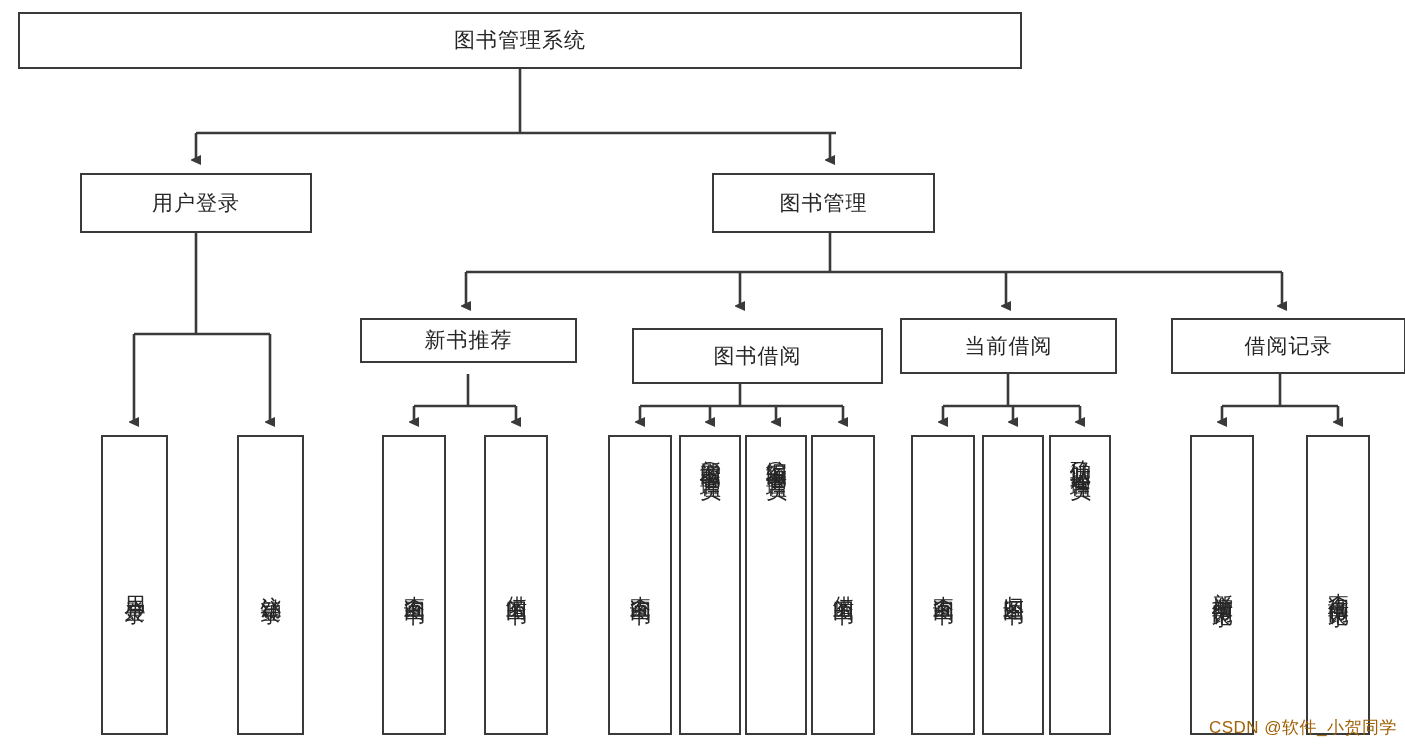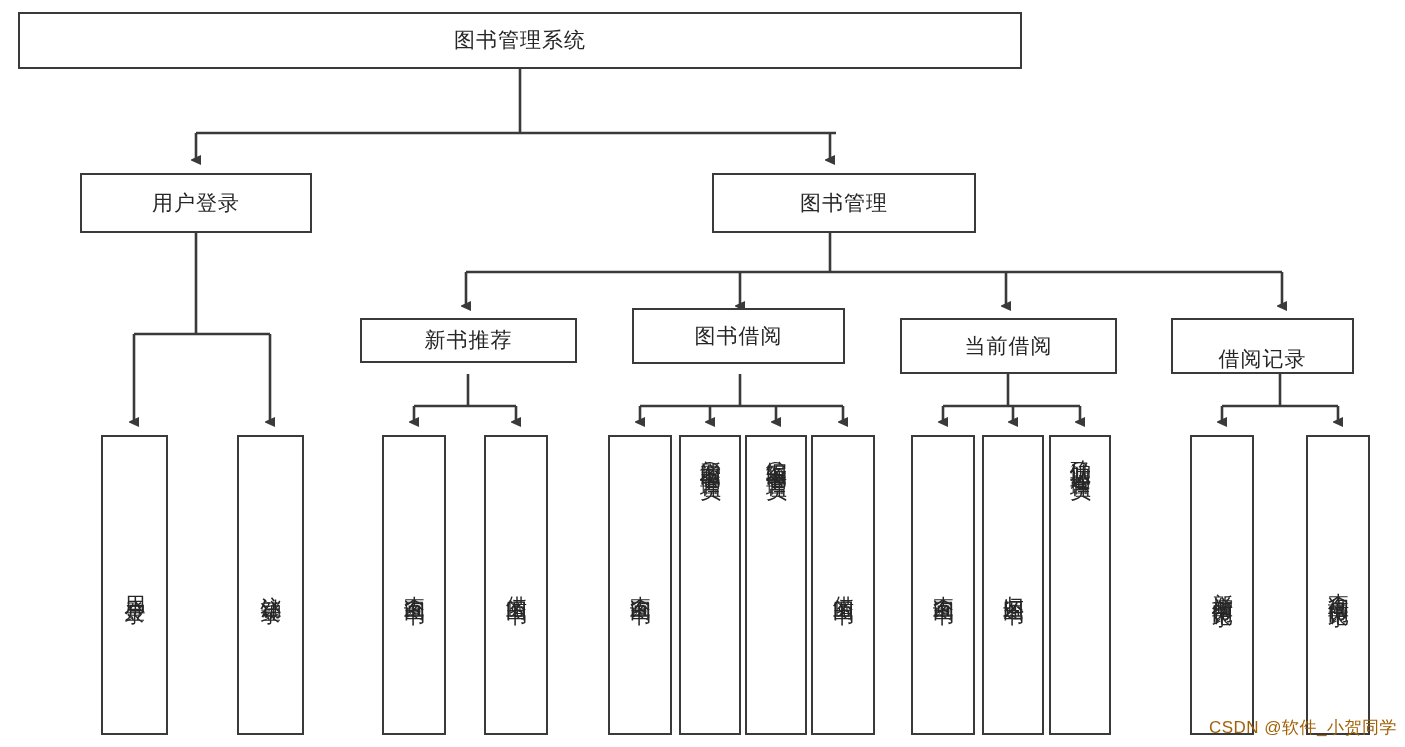--- a/index.html
+++ b/index.html
@@ -133,34 +133,34 @@
     </g>
   </svg>
 
   <div class="node node-h" style="left:18px; top:12px; width:1004px; height:57px;text-align:center;">
     <span class="node-label">图书管理系统</span>
   </div>
 
   <div class="node node-h" style="left:80px; top:173px; width:232px; height:60px;">
     <span class="node-label">用户登录</span>
   </div>
-  <div class="node node-h" style="left:712px; top:173px; width:264px; height:60px;">
+  <div class="node node-h" style="left:712px; top:173px; width:223px; height:60px;">
     <span class="node-label">图书管理</span>
   </div>
 
   <div class="node node-h" style="left:360px; top:318px; width:217px; height:45px;">
     <span class="node-label">新书推荐</span>
   </div>
-  <div class="node node-h" style="left:632px; top:308px; width:213px; height:56px;">
+  <div class="node node-h" style="left:632px; top:328px; width:251px; height:56px;">
     <span class="node-label">图书借阅</span>
   </div>
   <div class="node node-h" style="left:900px; top:318px; width:217px; height:56px;">
     <span class="node-label">当前借阅</span>
   </div>
-  <div class="node node-h" style="left:1171px; top:318px; width:183px; height:56px;align-items:flex-end;">
+  <div class="node node-h" style="left:1171px; top:318px; width:235px; height:56px;">
     <span class="node-label">借阅记录</span>
   </div>
 
   <div class="node node-v center-text" style="left:101px; top:435px; width:67px; height:300px;">
     <span class="node-label">用户登录</span>
   </div>
   <div class="node node-v center-text" style="left:237px; top:435px; width:67px; height:300px;">
     <span class="node-label">注销登录</span>
   </div>
 

